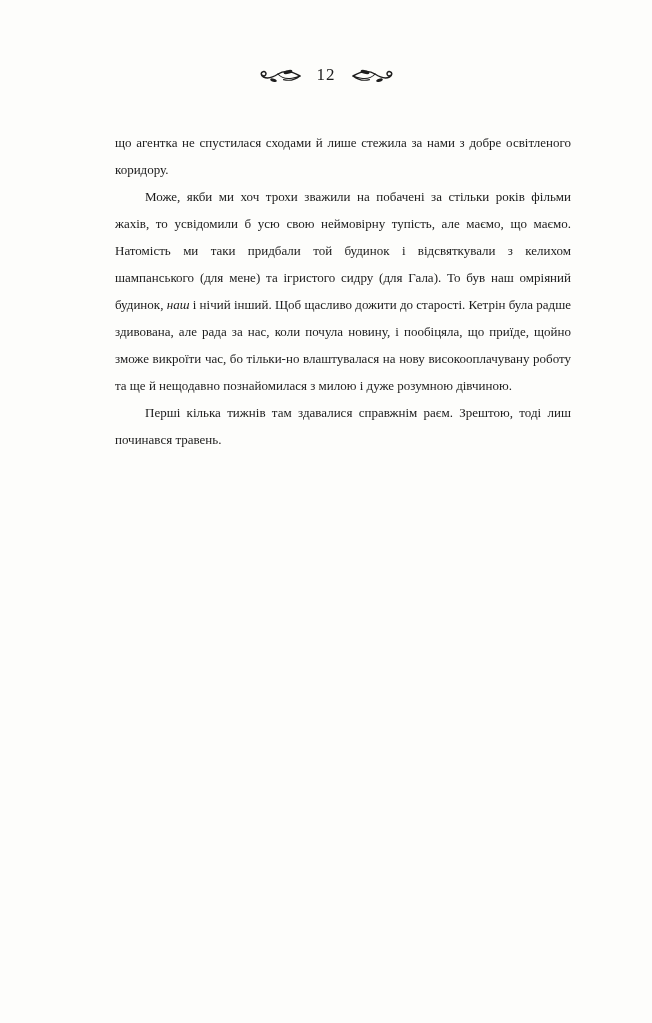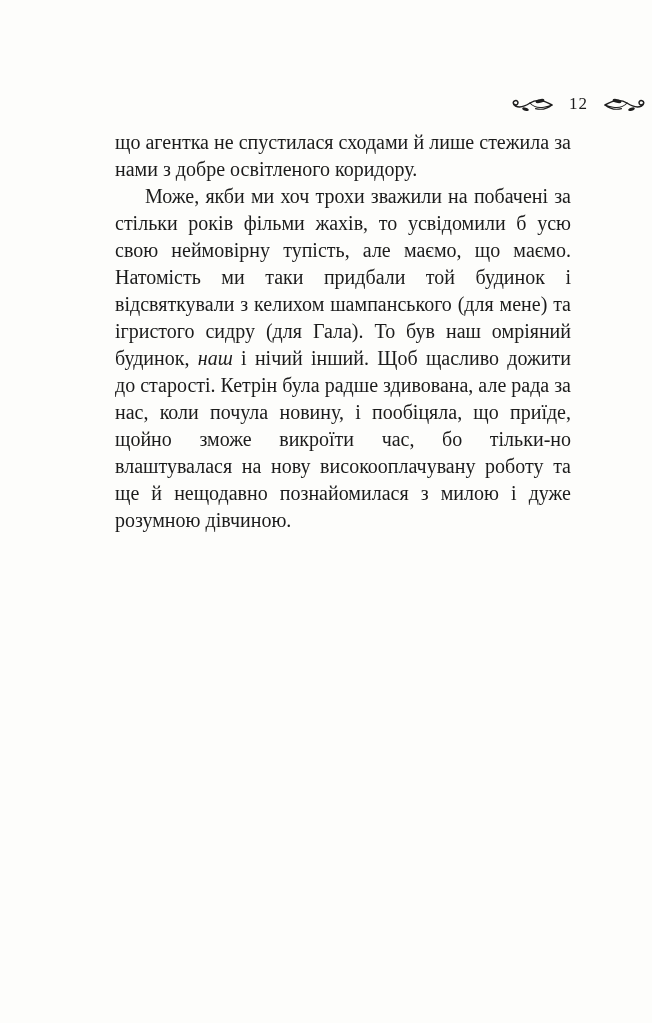--- a/index.html
+++ b/index.html
@@ -12,25 +12,25 @@
     width: 652px;
     height: 1023px;
     margin: 0 auto;
     background: #fdfdfb;
     font-family: "Liberation Serif", "DejaVu Serif", serif;
     color: #1b1b1b;
     overflow: hidden;
   }
   .page-header {
     position: absolute;
-    top: 95px;
+    top: 66px;
     left: 0;
     right: 0;
     display: flex;
-    justify-content: flex-end;
+    justify-content: center;
     align-items: center;
     gap: 16px;
   }
   .page-number {
     font-size: 17px;
     letter-spacing: 1px;
     color: #1b1b1b;
     line-height: 1;
     padding-bottom: 2px;
   }
@@ -39,21 +39,21 @@
     align-items: center;
   }
   .ornament.flip svg {
     transform: scaleX(-1);
   }
   .text-block {
     position: absolute;
     top: 129px;
     left: 115px;
     width: 456px;
-    font-size: 20px;
+    font-size: 13px;
     line-height: 27px;
     text-align: justify;
     text-justify: inter-word;
   }
   .para {
     margin: 0;
   }
   .para.indent {
     text-indent: 30px;
   }
@@ -92,15 +92,16 @@
           <ellipse cx="35" cy="4" rx="4.5" ry="1.9" transform="rotate(-12 35 4)"></ellipse>
           <ellipse cx="20.5" cy="12.2" rx="3.4" ry="1.5" transform="rotate(18 20.5 12.2)"></ellipse>
         </g>
       </svg>
     </span>
   </header>
 
   <main class="text-block">
       <p class="para"><span>що агентка не спустилася сходами й лише стежила за нами з добре освітленого коридору.</span></p>
       <p class="para indent"><span>Може, якби ми хоч трохи зважили на побачені за стільки років фільми жахів, то усвідомили б усю свою неймовірну тупість, але маємо, що маємо. Натомість ми таки придбали той будинок і відсвяткували з келихом шампанського (для мене) та ігристого сидру (для Гала). То був наш омріяний будинок, </span><span class="italic">наш</span><span> і нічий інший. Щоб щасливо дожити до старості. Кетрін була радше здивована, але рада за нас, коли почула новину, і пообіцяла, що приїде, щойно зможе викроїти час, бо тільки-но влаштувалася на нову високооплачувану роботу та ще й нещодавно познайомилася з милою і дуже розумною дівчиною.</span></p>
+      <p class="para indent"><span>Перші кілька тижнів там здавалися справжнім раєм. Зрештою, тоді лиш починався травень.</span></p>
     </main>
 
 </div>
 
 </body></html>

